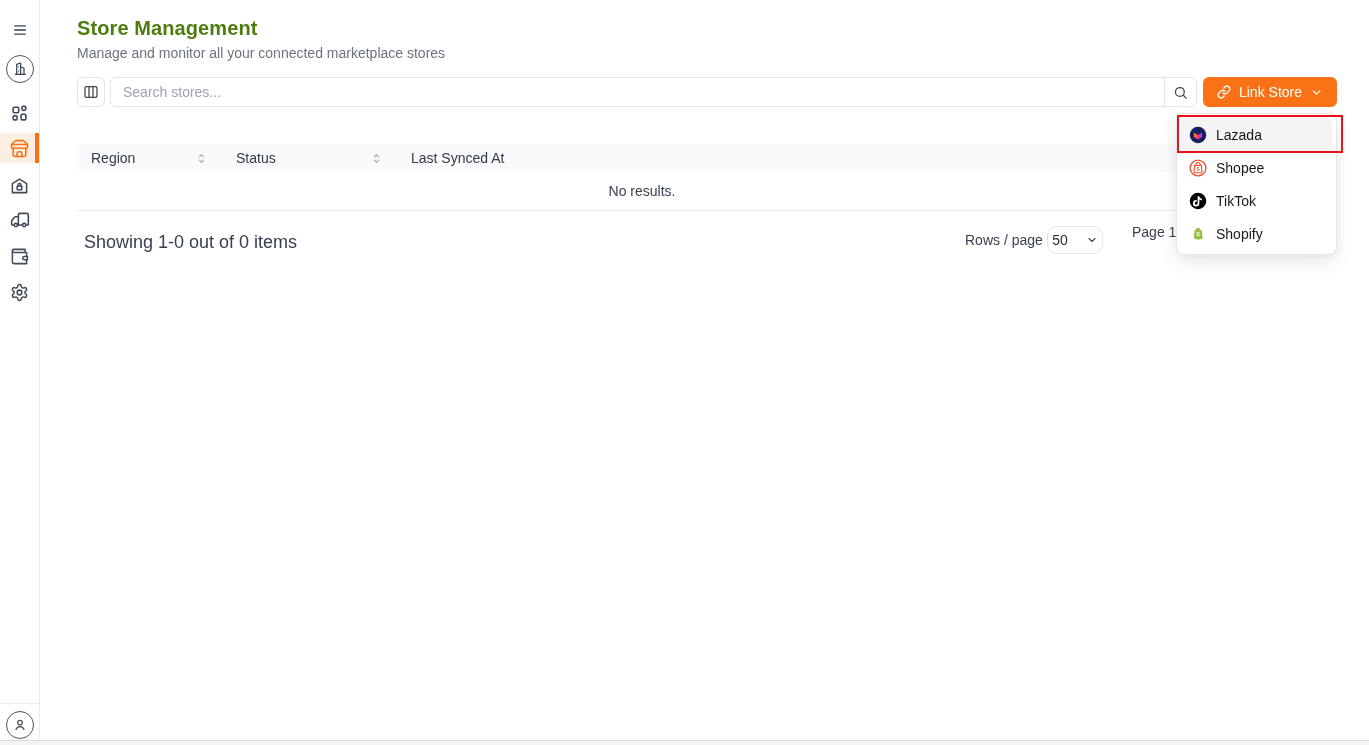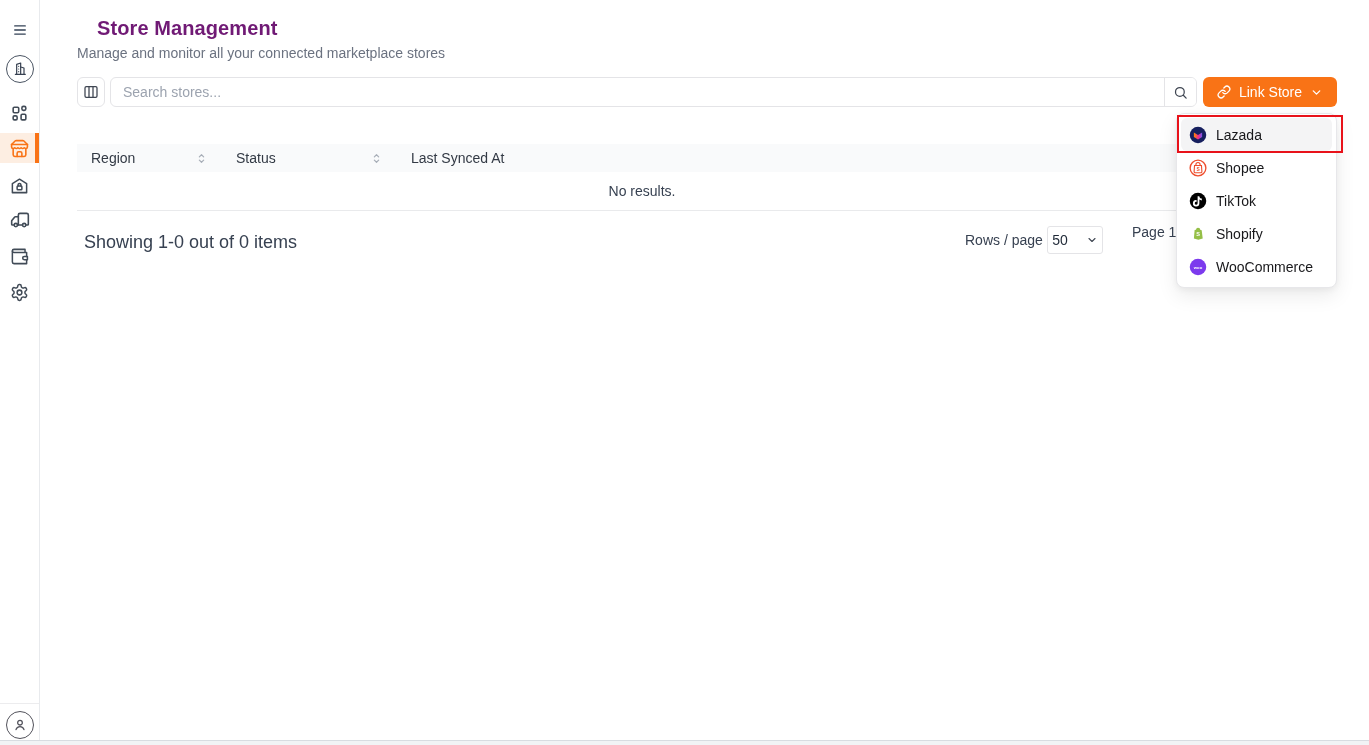--- a/index.html
+++ b/index.html
@@ -26,21 +26,21 @@
   .sb-store   { top:133px; height:30px; background:#fdeee2; }
   .sb-store .active-bar { position:absolute; right:0; top:0; width:4px; height:30px; background:#f97316; }
   .sb-wh      { top:175px; height:20px; }
   .sb-truck   { top:210px; height:20px; }
   .sb-wallet  { top:246px; height:20px; }
   .sb-gear    { top:282px; height:20px; }
   .sb-footer  { position:absolute; left:0; bottom:0; width:39px; height:42px; border-top:1px solid #ececee; display:flex; align-items:center; justify-content:center; }
   .avatar-circle { width:28px; height:28px; border:1.3px solid #52525b; border-radius:50%; display:flex; align-items:center; justify-content:center; }
 
   
-  .page-title { position:absolute; left:77px; top:17px; font-size:20px; font-weight:700; color:#701a75; letter-spacing:.1px;margin-left:20px; }
+  .page-title { position:absolute; left:77px; top:17px; font-size:20px; font-weight:700; color:#4d7c0f; letter-spacing:.1px; }
   .page-subtitle { position:absolute; left:77px; top:45px; font-size:14px; color:#6b7280; }
 
   
   .columns-btn {
     position:absolute; left:77px; top:77px; width:28px; height:30px;
     border:1px solid #e4e4e7; border-radius:6px; background:#fff;
     display:flex; align-items:center; justify-content:center; cursor:pointer;
   }
   .search-group {
     position:absolute; left:110px; top:77px; width:1087px; height:30px;
@@ -79,21 +79,21 @@
     border-bottom:1px solid #e9eaec; display:flex; align-items:center; justify-content:center;
     font-size:14px; color:#374151;
   }
   .empty-row span { transform:translateX(-65px); }
 
   
   .showing-text { position:absolute; left:84px; top:232px; font-size:18px; color:#374151; }
   .rows-label   { position:absolute; left:965px; top:232px; font-size:14px; color:#374151; }
   .rows-select {
     position:absolute; left:1047px; top:226px; width:56px; height:28px;
-    border:1px solid #e4e4e7; border-radius:3px; background:#fff;
+    border:1px solid #e4e4e7; border-radius:10px; background:#fff;
     display:flex; align-items:center; justify-content:center; gap:18px;
     font-size:14px; color:#1f2937; cursor:pointer;
   }
   .page-text { position:absolute; left:1132px; top:224px; font-size:14px; color:#374151; }
 
   
   .dropdown {
     position:absolute; left:1176px; top:113px; width:161px;
     background:#fff; border:1px solid #e7e7ea; border-radius:8px;
     box-shadow:0 8px 20px rgba(0,0,0,.08), 0 2px 6px rgba(0,0,0,.05);
@@ -342,26 +342,17 @@
   <div class="dd-item">
     <span class="dd-icon">
       <svg width="18" height="18" viewBox="0 0 24 24">
           <path d="M9.3 6.2c.4-1.5 1.2-2.7 2.6-2.7.4 0 .8.2 1 .5 1-.2 1.7.5 2.1 2.3l1.9.6L18.3 18l-5.8 1.7L6.5 18l1-11.3 1.8-.5z" fill="#95bf47"></path>
           <text x="12.2" y="14.8" text-anchor="middle" font-family="Liberation Sans, sans-serif" font-size="7.5" font-weight="bold" fill="#ffffff">S</text>
         </svg>
     </span>
     <span>Shopify</span>
   </div>
 
-  <div class="dd-item">
-    <span class="dd-icon">
-      <svg width="18" height="18" viewBox="0 0 24 24">
-          <circle cx="12" cy="12" r="11" fill="#7c3aed"></circle>
-          <text x="12" y="14.4" text-anchor="middle" font-family="Liberation Sans, sans-serif" font-size="5.6" font-weight="bold" fill="#ffffff">woo</text>
-        </svg>
-    </span>
-    <span>WooCommerce</span>
-  </div>
 </div>
 
 <div class="red-annotation"></div>
 
 <div class="bottom-strip"></div>
 
 </body></html>

